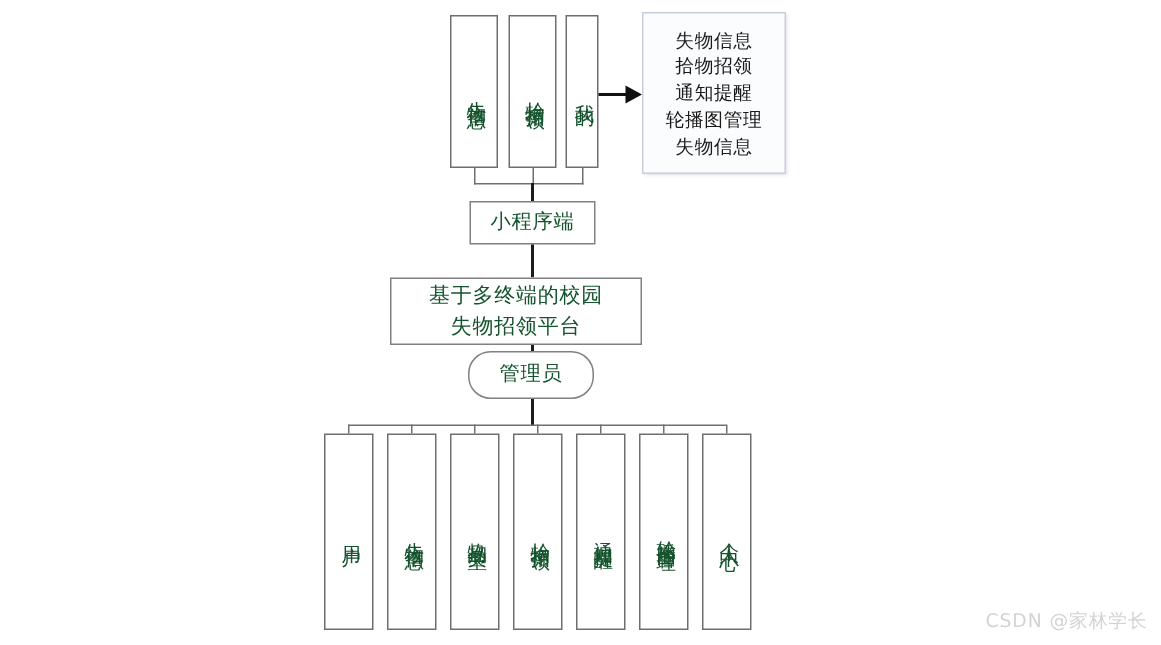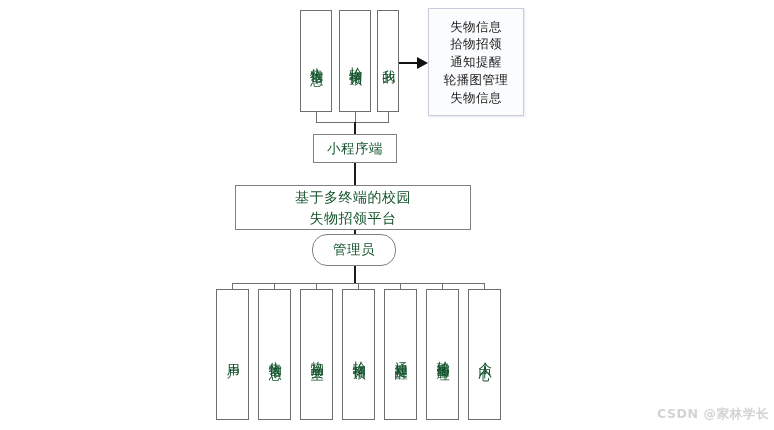--- a/index.html
+++ b/index.html
@@ -106,21 +106,20 @@
   }
 
   
   .watermark {
     position: absolute;
     font-size: 12.5px;
     color: #d3d3d3;
     letter-spacing: 0.6px;
     white-space: nowrap;
     user-select: none;
-    font-weight: bold;
   }
 </style>
 </head>
 <body>
 
 <div id="canvas">
 
   <div class="box vbox top-box" style="left:300px; top:10px; width:32px; height:102px;">失物信息</div>
 
   <div class="box vbox top-box" style="left:339px; top:10px; width:32px; height:102px;">拾物招领</div>
@@ -143,21 +142,21 @@
   <div class="ln ln-v ln-grey" style="left:388px; top:112px; height:11px;"></div>
 
   <div class="ln ln-h ln-grey" style="left:316px; top:122px; width:73px;"></div>
 
   <div class="ln ln-thick-v" style="left:354px; top:122px; height:12px;"></div>
 
   <div class="box mid-box" style="left:313px; top:134px; width:84px; height:29px;">小程序端</div>
 
   <div class="ln ln-thick-v" style="left:354px; top:163px; height:22px;"></div>
 
-  <div class="box platform-box" style="left:235px; top:185px; width:236px; height:45px;">
+  <div class="box platform-box" style="left:260px; top:185px; width:168px; height:45px;">
     <span>基于多终端的校园</span>
     <span>失物招领平台</span>
   </div>
 
   <div class="ln ln-thick-v" style="left:354px; top:230px; height:5px;"></div>
 
   <div class="box mid-box" style="left:312px; top:234px; width:84px; height:32px;border-radius:15px;">管理员</div>
 
   <div class="ln ln-thick-v" style="left:354px; top:266px; height:18px;"></div>
 

